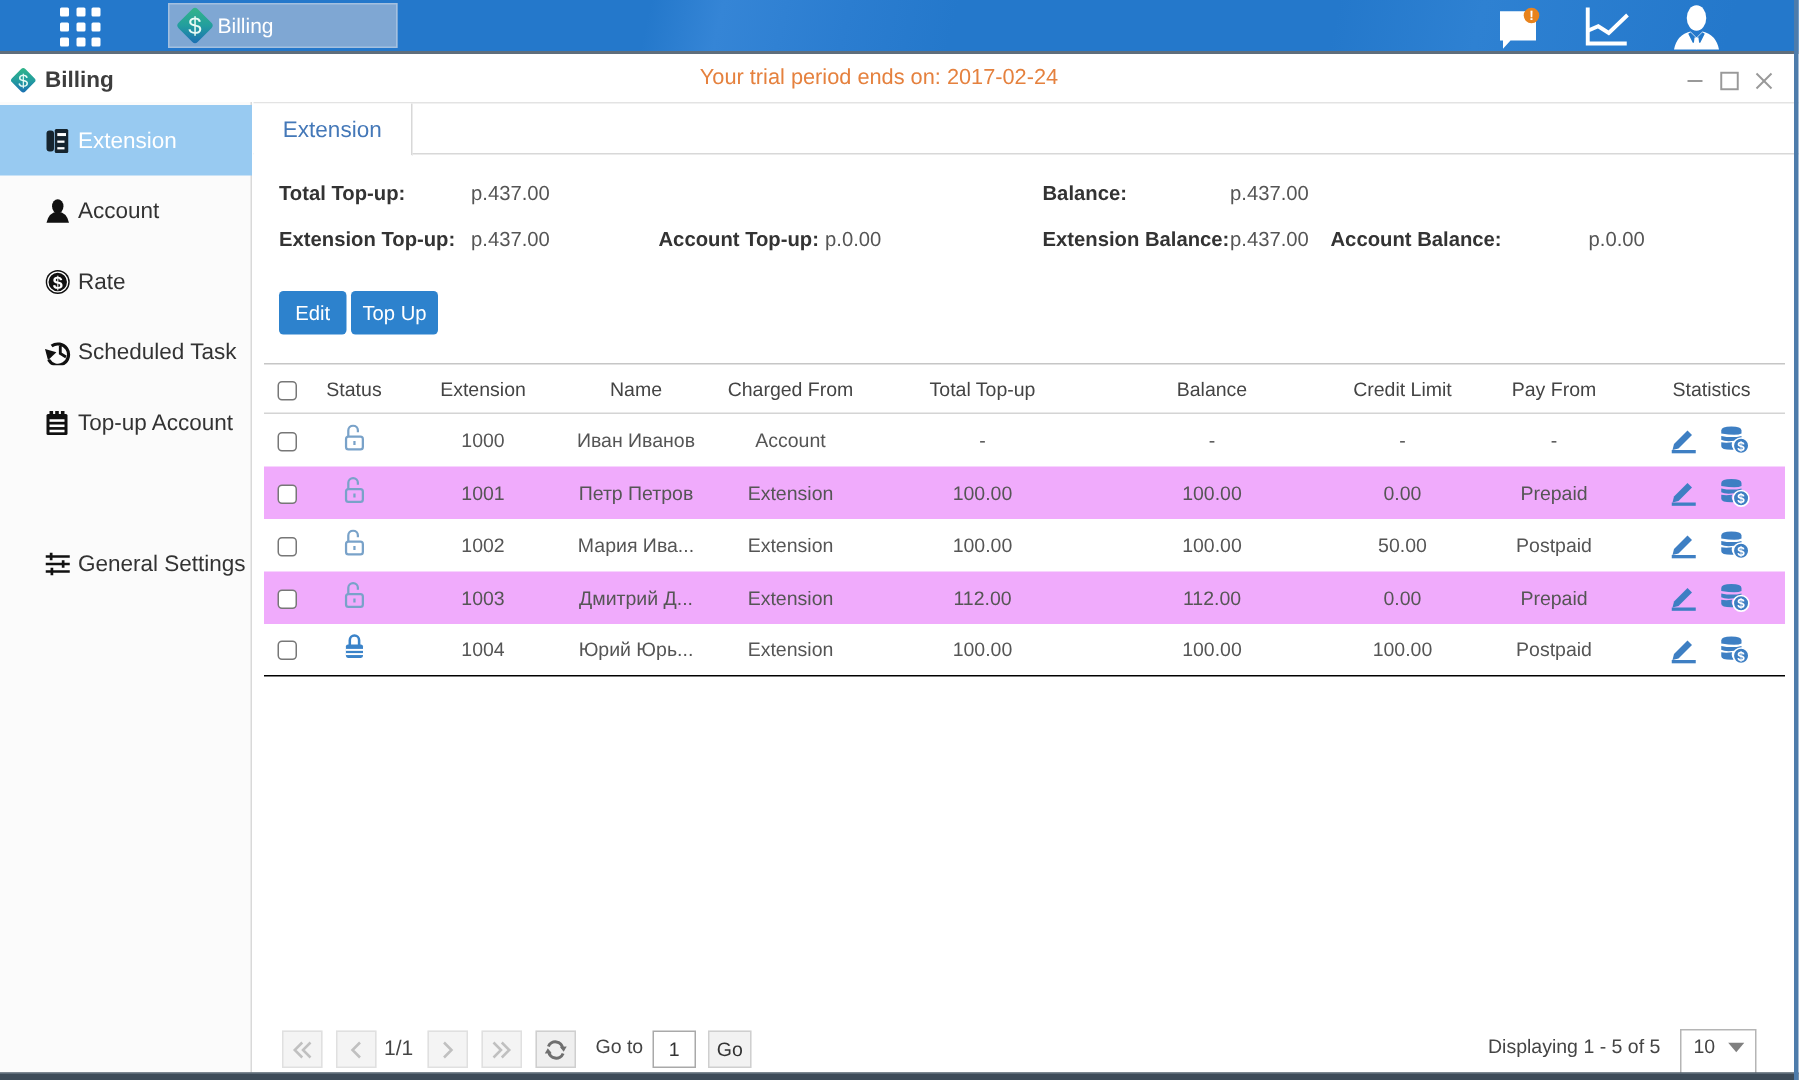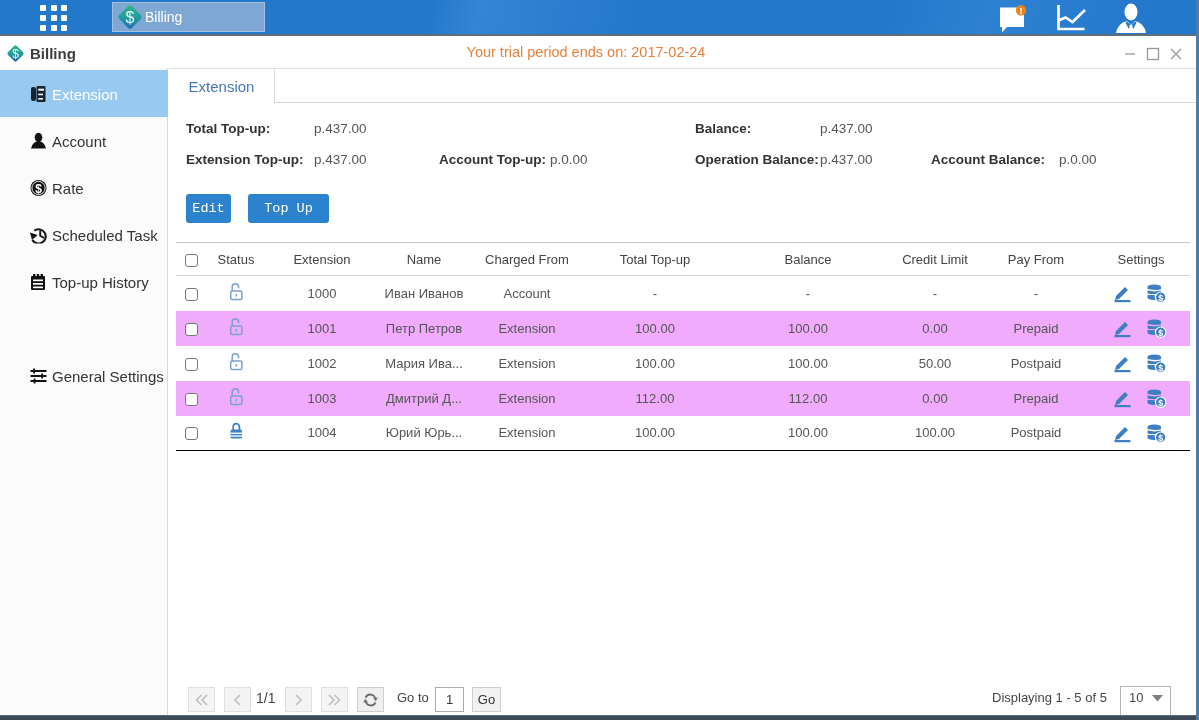--- a/index.html
+++ b/index.html
@@ -17,21 +17,21 @@
 .sitem { position:absolute; left:0; width:168px; height:47px; }
 .sitem .lbl { position:absolute; left:52px; top:50%; transform:translateY(-50%); font-size:15px; color:#333; }
 .sitem.sel { background:#98caf1; }
 .sitem.sel .lbl { color:#fff; }
 .sitem svg { position:absolute; left:30px; top:50%; transform:translateY(-50%); }
 #content { position:absolute; left:169px; top:68px; width:1030px; height:647px; background:#fff; }
 #tabrow { position:absolute; left:0; top:0; width:1030px; height:35px; border-top:1px solid #e3e3e3; border-bottom:1px solid #d8d8d8; }
 #acttab { position:absolute; left:0; top:0; width:106px; height:35px; background:#fff; border-right:1px solid #d8d8d8; border-bottom:1px solid #fff; line-height:35px; text-align:center; font-size:15px; color:#4478b8; }
 .slabel { position:absolute; font-size:13.5px; font-weight:bold; color:#333; }
 .svalue { position:absolute; font-size:13.5px; color:#555; }
-.btn { position:absolute; top:126px; height:29px; background:#2d82cd; color:#fff; font-size:13.5px; border-radius:3px; border:none; font-family:Liberation Mono, monospace; }
+.btn { position:absolute; top:126px; height:29px; background:#2d82cd; color:#fff; font-size:13.5px; border-radius:3px; border:none; font-family:Liberation Sans, sans-serif; }
 table { position:absolute; left:7px; top:174px; width:1010px; border-collapse:collapse; table-layout:fixed; }
 thead td { height:33px; border-top:1px solid #c6c6c6; border-bottom:1px solid #d4d4d4; color:#444; font-size:13px; text-align:center; }
 tbody td { height:35px; color:#555; font-size:13px; text-align:center; }
 tr.alt { background:#f0abfc; }
 tbody tr:last-child td { border-bottom:1px solid #000000; }
 .cb { display:inline-block; width:13px; height:13px; border:1px solid #777; border-radius:3px; background:#fff; vertical-align:middle; }
 #pager { position:absolute; left:0; top:617px; width:1030px; height:30px; }
 .pbtn { position:absolute; top:2px; width:27px; height:25px; background:#f4f4f4; border:1px solid #e0e0e0; color:#b4b4b4; text-align:center; line-height:22px; font-size:17px; }
 #pager .txt { position:absolute; top:5px; font-size:13px; color:#444; }
 #goin { position:absolute; left:266px; top:2px; width:29px; height:25px; border:1px solid #a9a9a9; font-size:13px; text-align:center; line-height:23px; color:#333; background:#fff; }
@@ -145,21 +145,21 @@
   <div class="sitem" style="top:190px">
     <svg width="16" height="17" viewBox="0 0 16 17">
       <rect x="1" y="2.5" width="14" height="14" rx="1" fill="#111"></rect>
       <rect x="3" y="0.5" width="2.4" height="4" fill="#111"></rect>
       <rect x="6.8" y="0.5" width="2.4" height="4" fill="#111"></rect>
       <rect x="10.6" y="0.5" width="2.4" height="4" fill="#111"></rect>
       <rect x="3" y="6" width="10" height="1.7" fill="#fff"></rect>
       <rect x="3" y="9.5" width="10" height="1.7" fill="#fff"></rect>
       <rect x="3" y="13" width="10" height="1.7" fill="#fff"></rect>
     </svg>
-    <span class="lbl">Top-up History</span>
+    <span class="lbl">Top-up Account</span>
   </div>
   <div class="sitem" style="top:284px">
     <svg width="17" height="17" viewBox="0 0 17 17">
       <line x1="0.5" y1="3.5" x2="16.5" y2="3.5" stroke="#111" stroke-width="1.8"></line>
       <line x1="0.5" y1="8.5" x2="16.5" y2="8.5" stroke="#111" stroke-width="1.8"></line>
       <line x1="0.5" y1="13.5" x2="16.5" y2="13.5" stroke="#111" stroke-width="1.8"></line>
       <rect x="3.2" y="1" width="1.8" height="5" fill="#111"></rect>
       <rect x="11.2" y="6" width="1.8" height="5" fill="#111"></rect>
       <rect x="3.7" y="11" width="1.8" height="5" fill="#111"></rect>
     </svg>
@@ -171,26 +171,26 @@
       <div id="acttab">Extension</div>
     </div>
   <span class="slabel" style="left:17px; top:53px">Total Top-up:</span>
   <span class="svalue" style="left:145px; top:53px">p.437.00</span>
   <span class="slabel" style="left:526px; top:53px">Balance:</span>
   <span class="svalue" style="left:651px; top:53px">p.437.00</span>
   <span class="slabel" style="left:17px; top:84px">Extension Top-up:</span>
   <span class="svalue" style="left:145px; top:84px">p.437.00</span>
   <span class="slabel" style="left:270px; top:84px">Account Top-up:</span>
   <span class="svalue" style="left:381px; top:84px">p.0.00</span>
-  <span class="slabel" style="left:526px; top:84px">Operation Balance:</span>
+  <span class="slabel" style="left:526px; top:84px">Extension Balance:</span>
   <span class="svalue" style="left:651px; top:84px">p.437.00</span>
-  <span class="slabel" style="left:762px; top:84px">Account Balance:</span>
+  <span class="slabel" style="left:718px; top:84px">Account Balance:</span>
   <span class="svalue" style="left:890px; top:84px">p.0.00</span>
   <button class="btn" style="left:17px; width:45px">Edit</button>
-  <button class="btn" style="left:79px; width:81px">Top Up</button>
+  <button class="btn" style="left:65px; width:58px">Top Up</button>
   <table>
     <colgroup>
       <col style="width:30px">
         <col style="width:60px">
         <col style="width:112px">
         <col style="width:92px">
       <col style="width:114px">
         <col style="width:142px">
         <col style="width:164px">
         <col style="width:90px">
@@ -201,21 +201,21 @@
       <tr>
         <td style="text-align:left;padding-left:9px"><span class="cb"></span></td>
         <td>Status</td>
           <td>Extension</td>
           <td>Name</td>
           <td>Charged From</td>
         <td>Total Top-up</td>
           <td>Balance</td>
           <td>Credit Limit</td>
           <td>Pay From</td>
-          <td>Settings</td>
+          <td>Statistics</td>
       </tr>
     </thead>
     <tbody>
       <tr>
         <td style="text-align:left;padding-left:9px"><span class="cb"></span></td>
         <td><svg width="15" height="18" viewBox="0 0 15 18">
               <path d="M3.2 8 v-4 a3.2 3.2 0 0 1 6.4 0 v1.2" fill="none" stroke="#79a2c9" stroke-width="1.5"></path>
               <rect x="1.7" y="8" width="11.2" height="8.6" rx="1.6" fill="none" stroke="#79a2c9" stroke-width="1.5"></rect>
               <line x1="7.3" y1="11" x2="7.3" y2="13.6" stroke="#79a2c9" stroke-width="1.5"></line>
             </svg></td>

